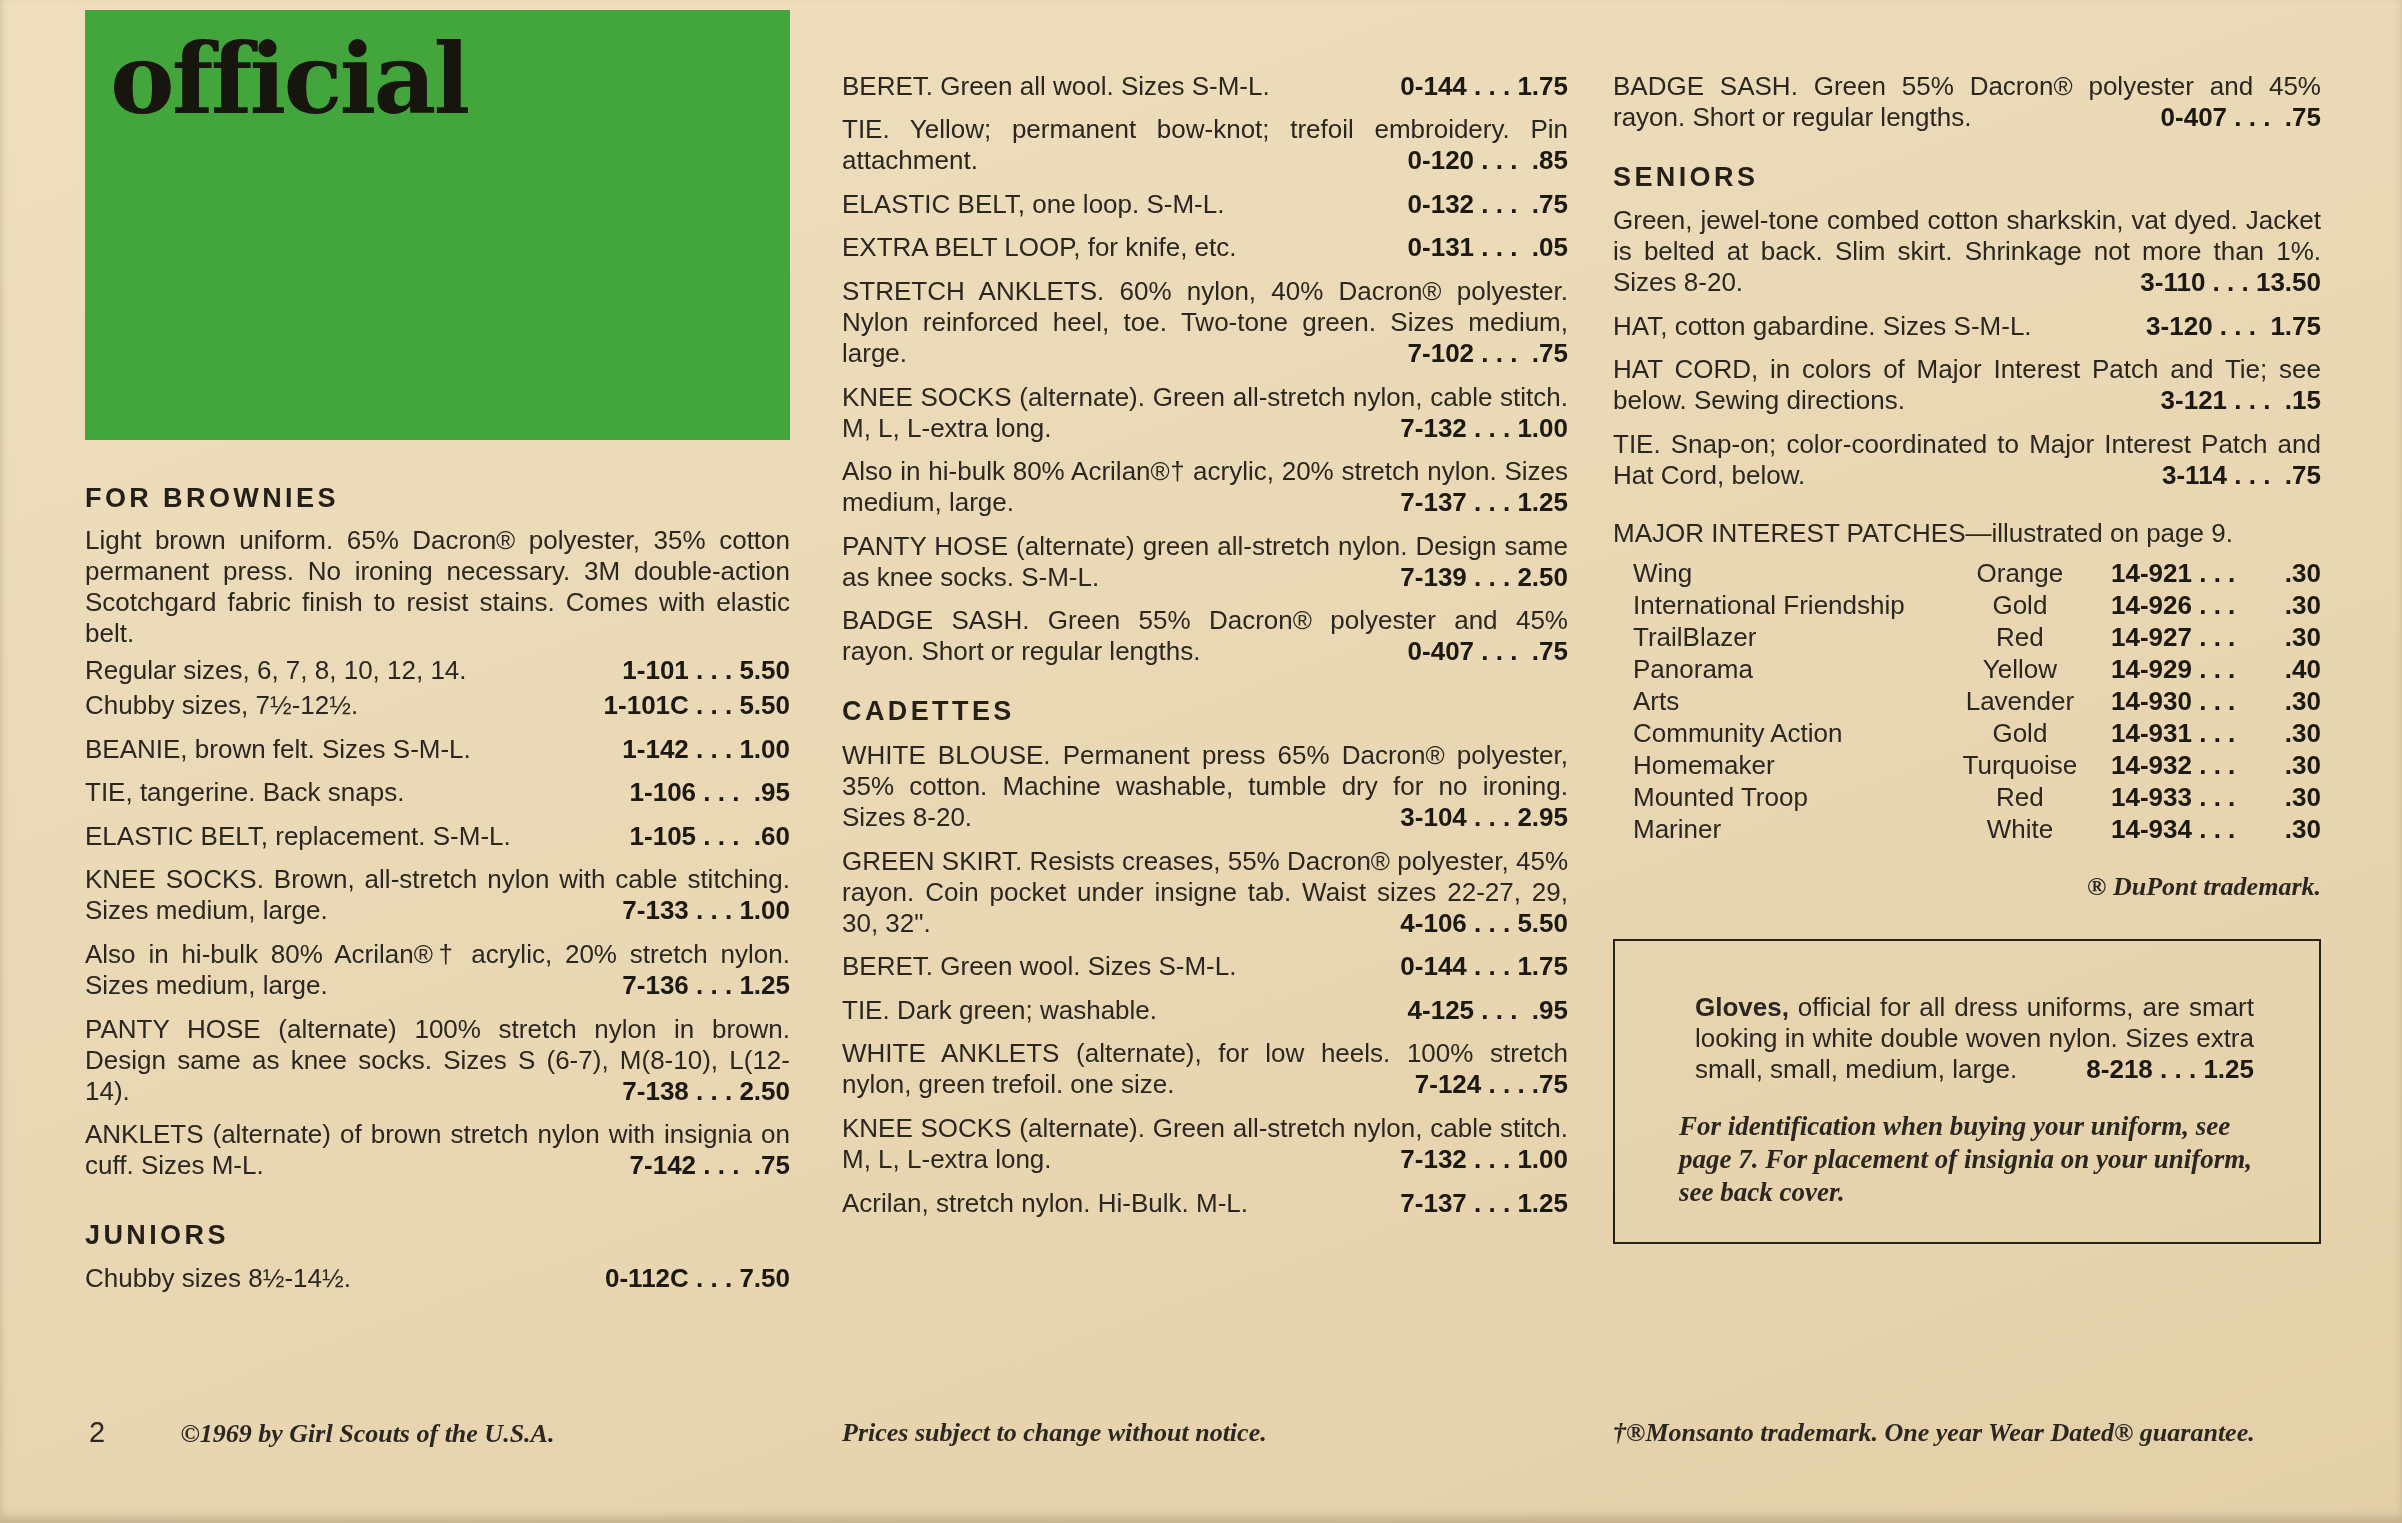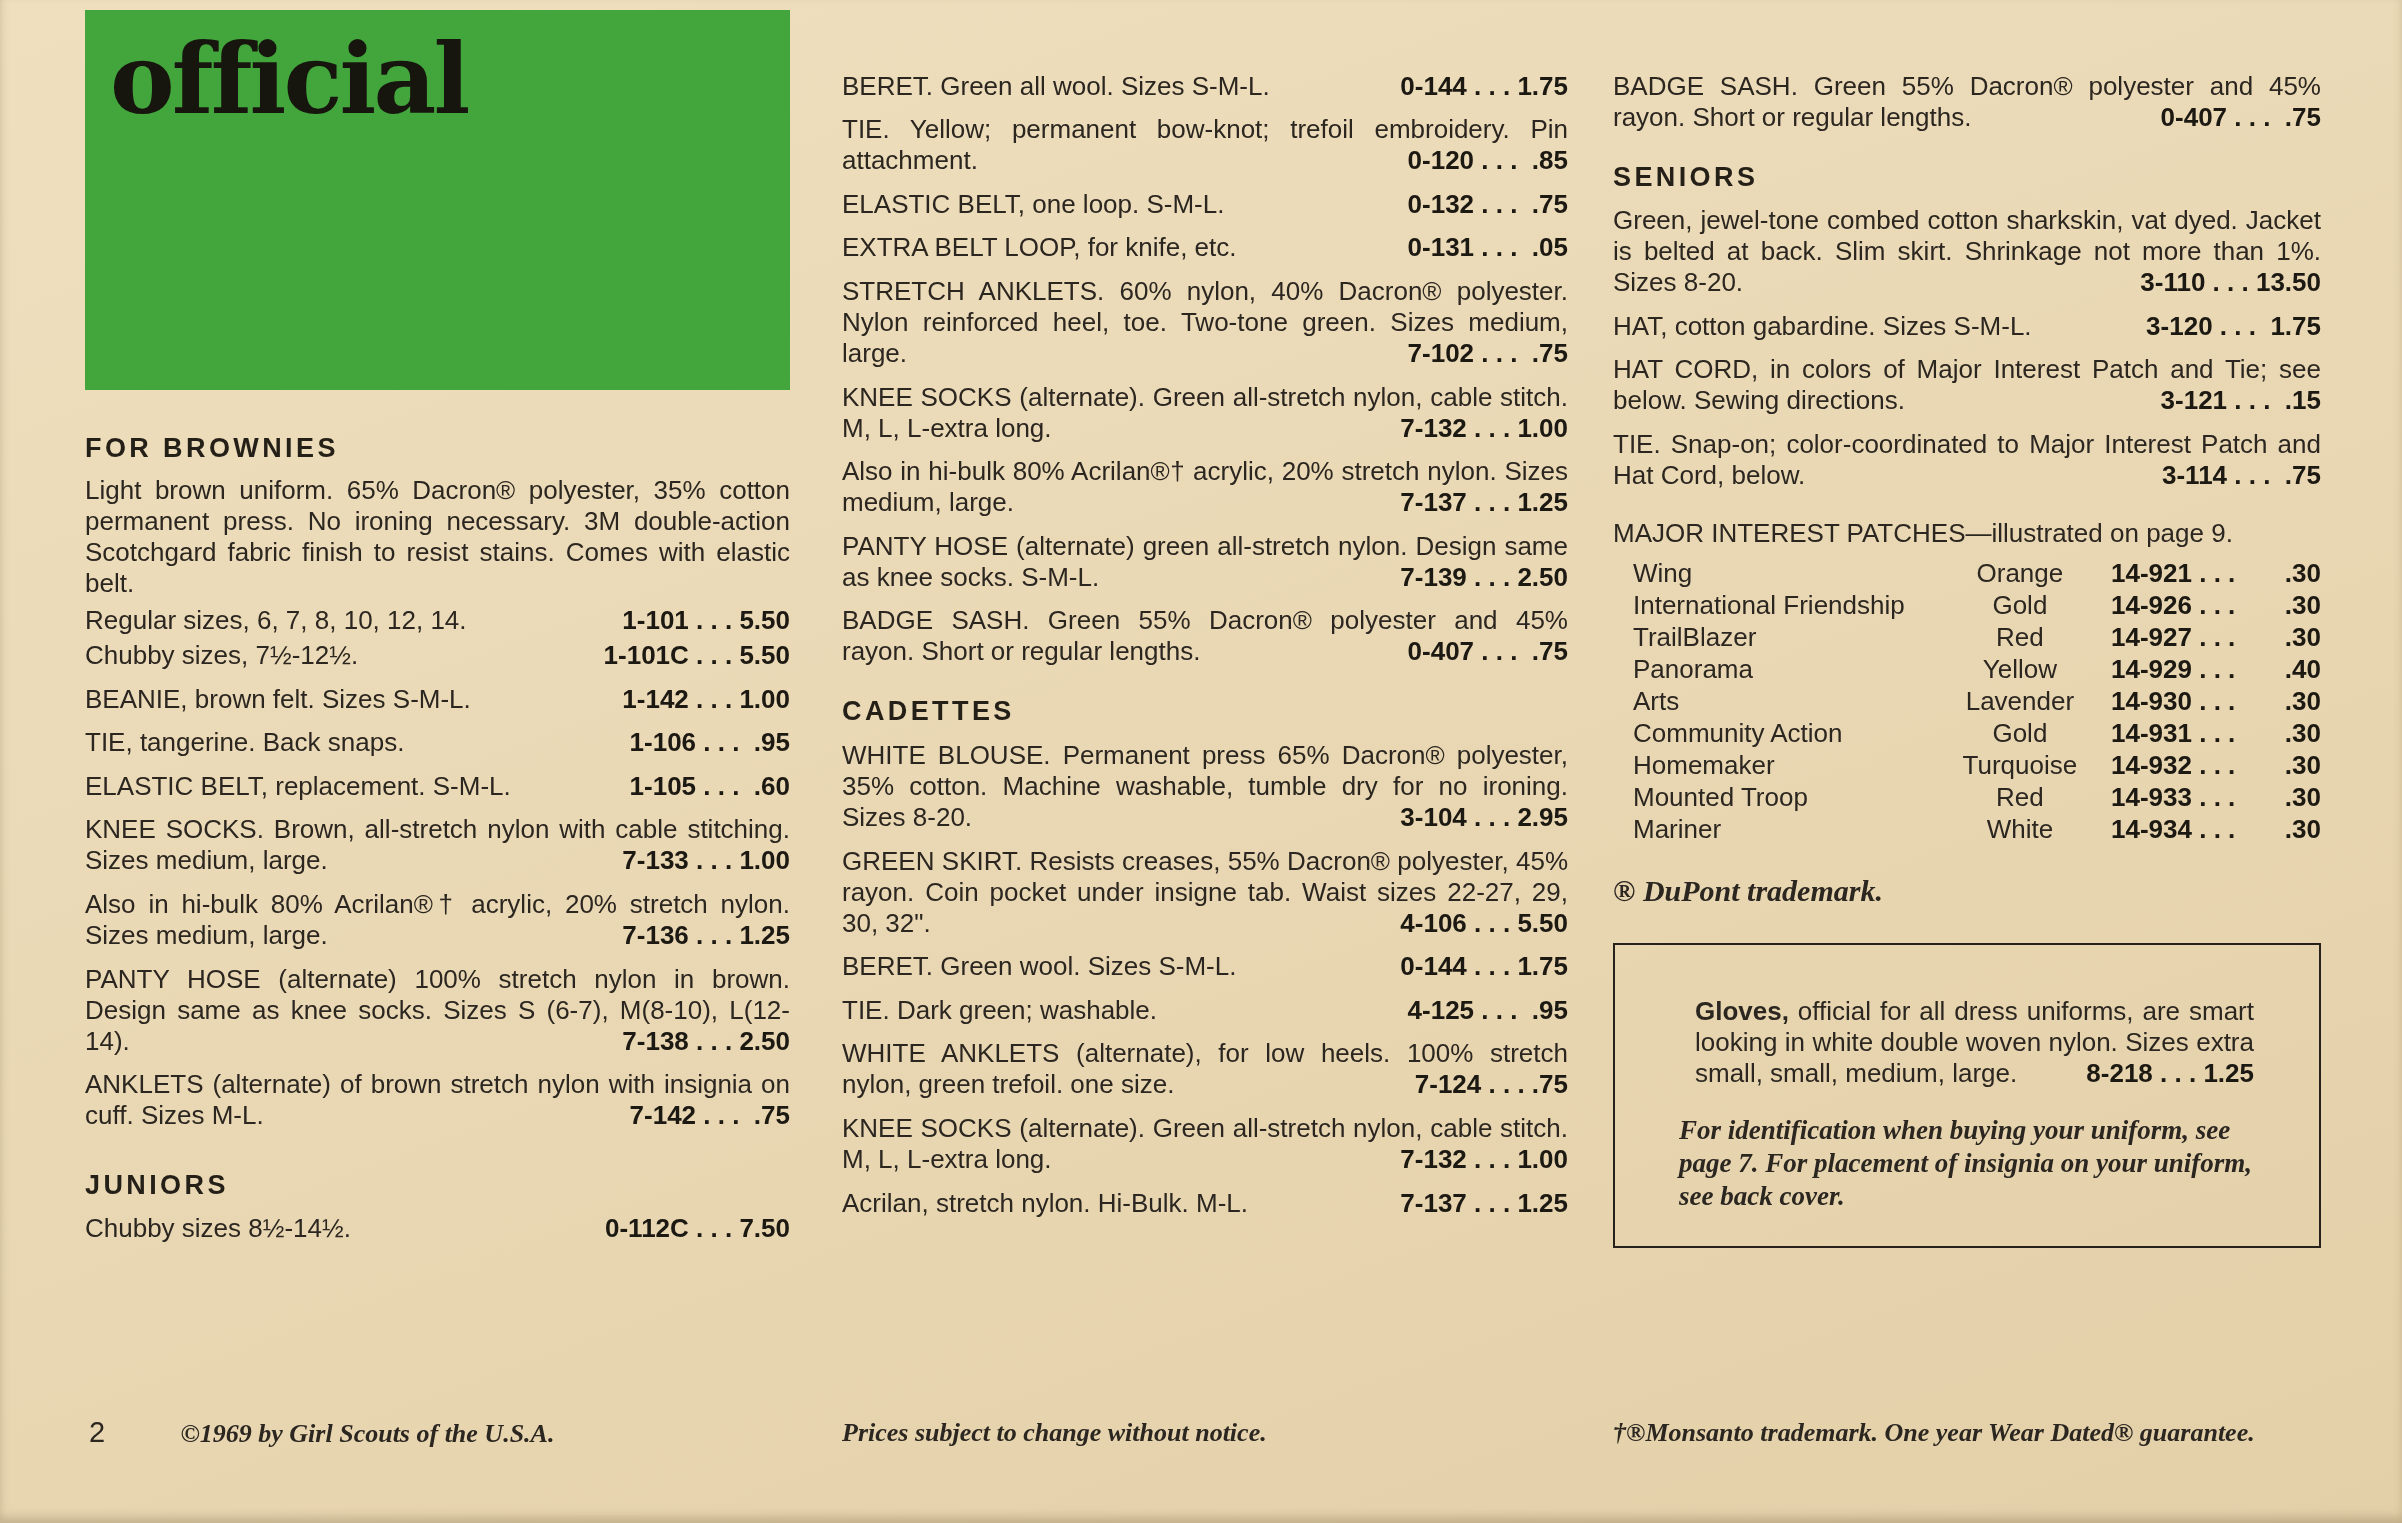--- a/index.html
+++ b/index.html
@@ -16,21 +16,21 @@
     box-shadow: inset 0 -5.8px 9.7px rgba(90,70,40,.25);
   }
   .col { position: absolute; }
   .col-left  { left: 85px;  top: 9.7px; width: 705px; }
   .col-mid   { left: 842px; top: 58px; width: 726px; }
   .col-right { left: 1613px; top: 58px; width: 708px; }
 
   .title-box {
     background: #43a63c;
     width: 705px;
-    height: 380px;
+    height: 430px;
     box-sizing: border-box;
     padding: 15.5px 0 0 25px;
   }
   .title-line {
     font-family: "DejaVu Serif", serif;
     font-weight: bold;
     font-size: 97px;
     line-height: 109px;
     letter-spacing: -2.9px;
     color: #16150e;
@@ -66,21 +66,21 @@
   .p-name  { flex: 1; margin-left: 20px; }
   .p-color { width: 155px; text-align: center; margin-right: 13.6px; }
   .p-code  { width: 146px; font-weight: bold; color: #1c1812; white-space: pre; }
   .p-price { width: 64px; text-align: right; font-weight: bold; color: #1c1812; }
 
   .serif-italic {
     font-family: "Liberation Serif", serif;
     font-style: italic;
     font-weight: bold;
   }
-  .dupont { font-size: 30px; }
+  .dupont { font-size: 26px; text-align: right; }
 
   .gloves-box {
     border: 2.9px solid #26211a;
     margin-top: 37px;
     padding: 35px 49px 33px 64px;
   }
   .gloves-entry { text-align: justify; overflow: hidden; margin: 16px; }
   .gloves-note { margin: 25px 0 0 0; font-size: 27px; line-height: 33px; }
   .bold { font-weight: bold; }
 

